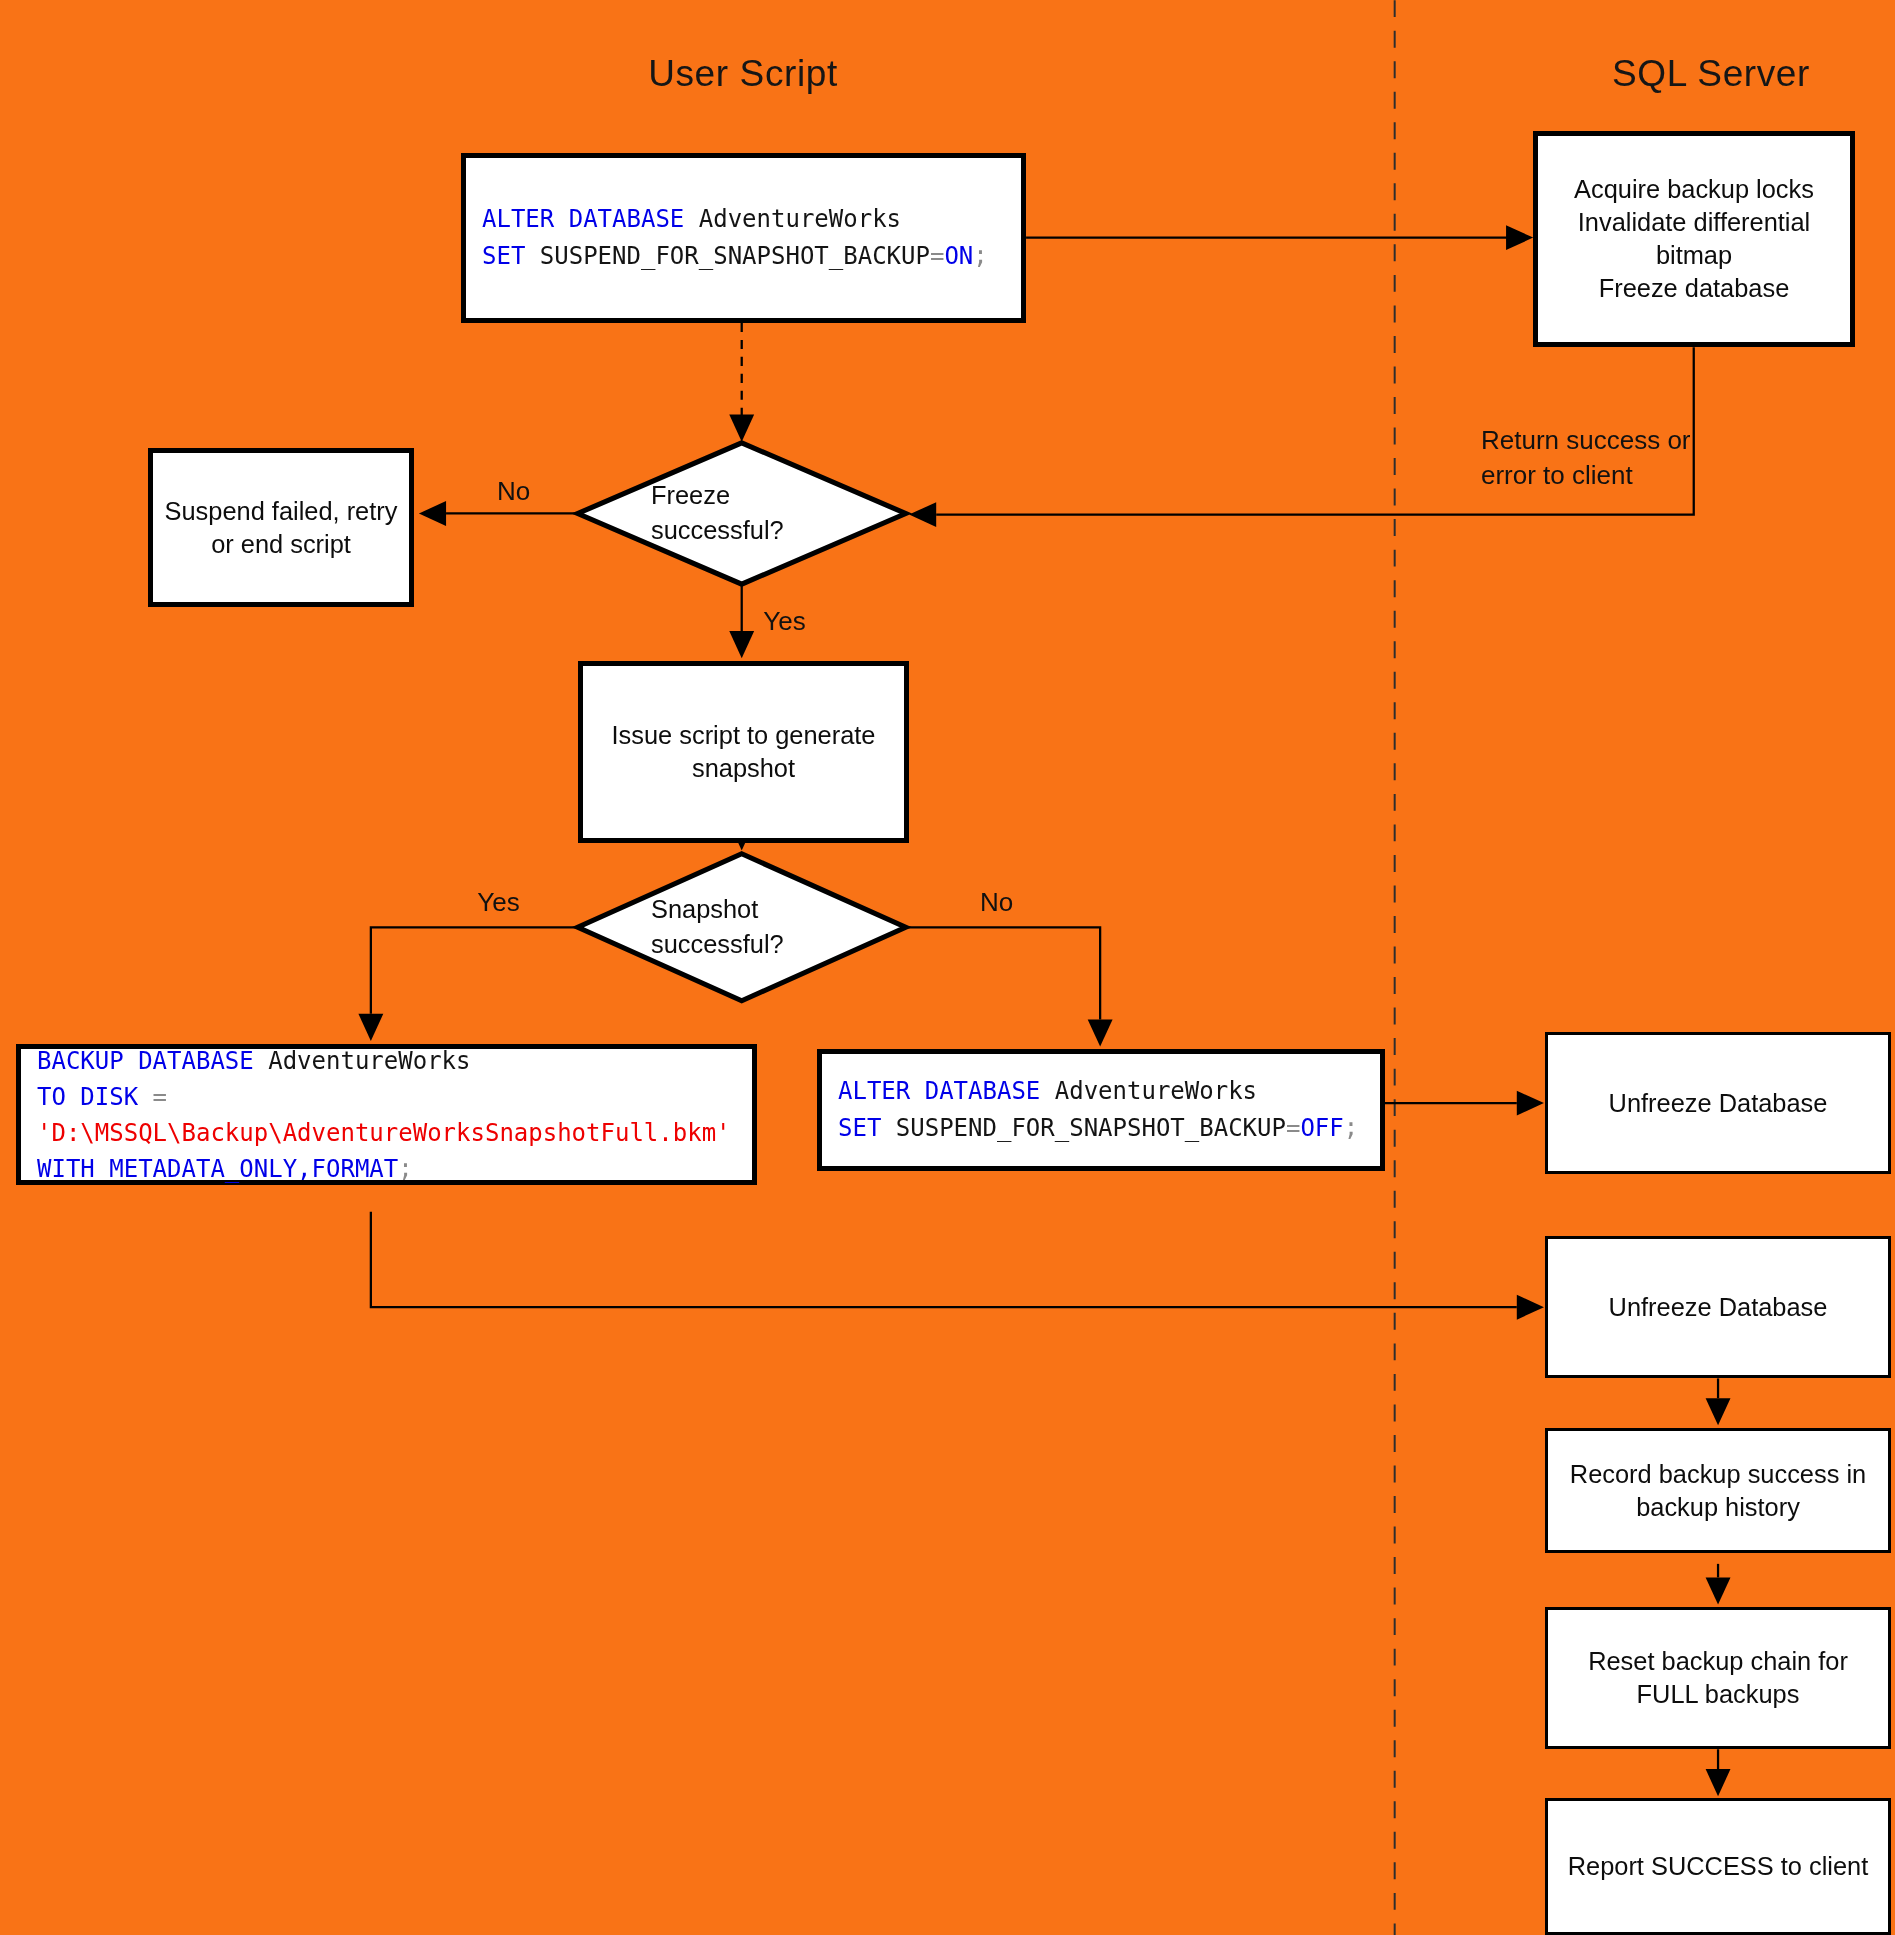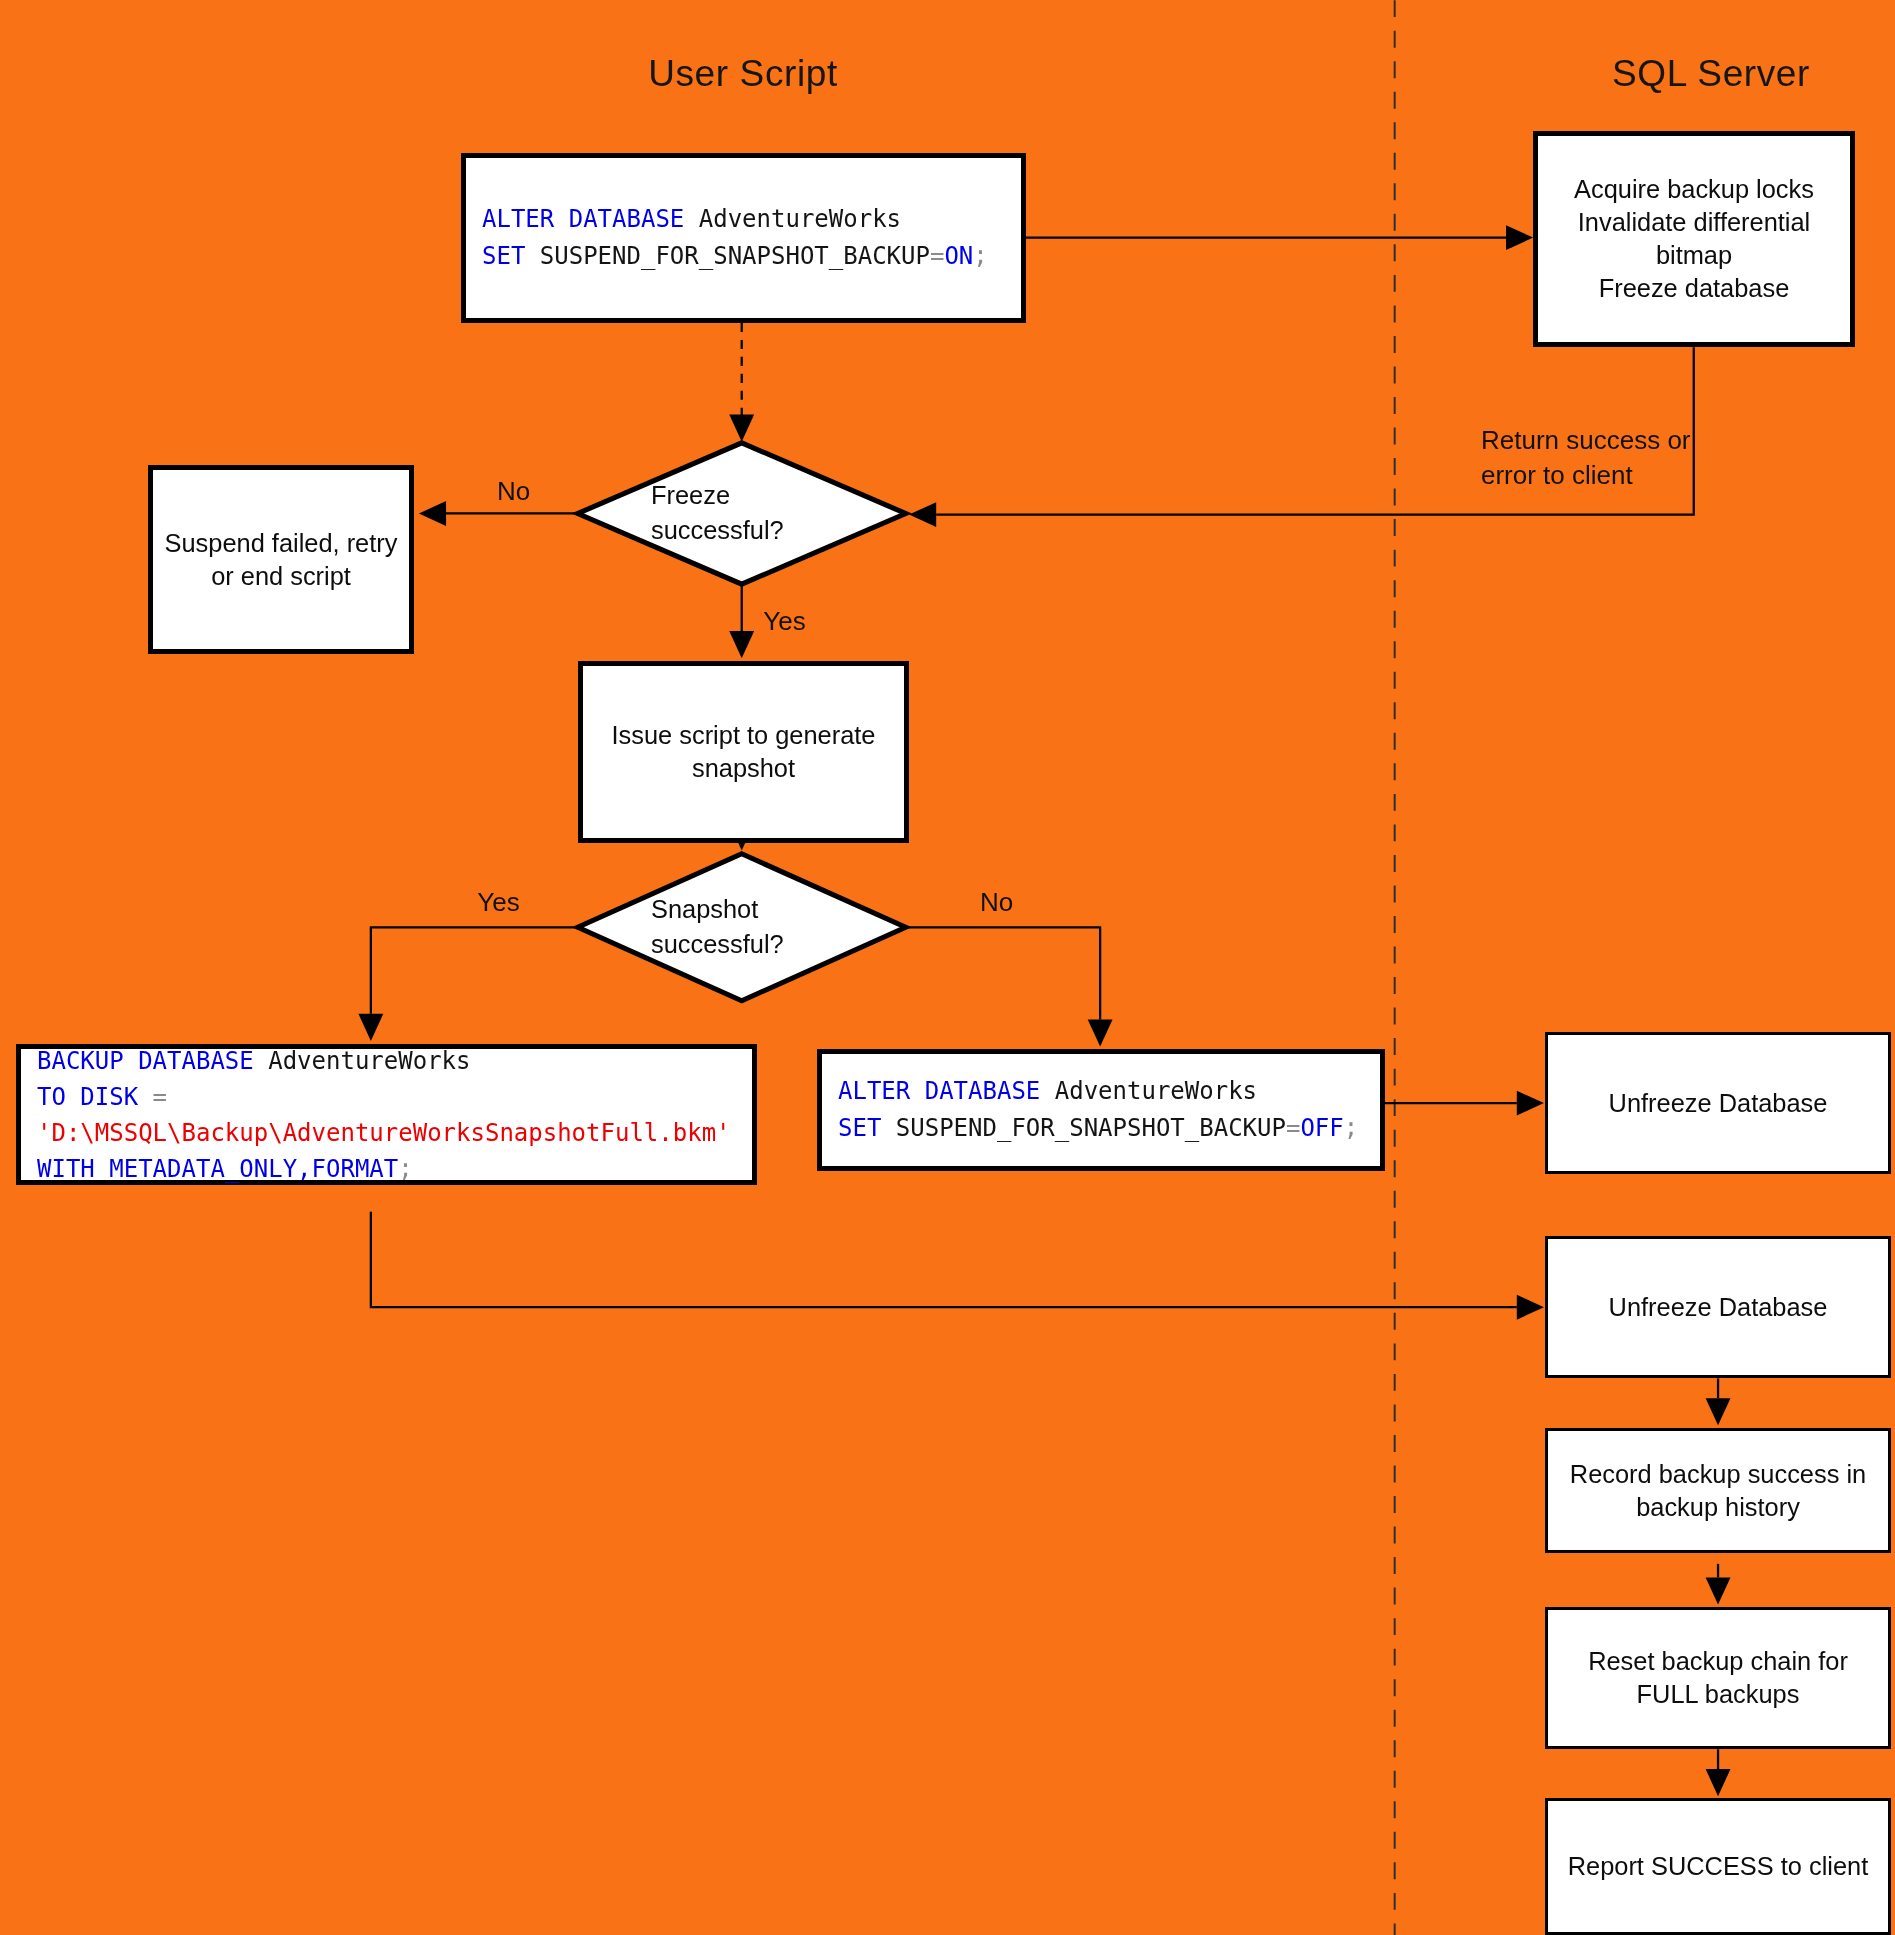--- a/index.html
+++ b/index.html
@@ -140,21 +140,21 @@
     <div class="tline">Acquire backup locks</div>
     <div class="tline">Invalidate differential bitmap</div>
     <div class="tline">Freeze database</div>
   </div>
 
   <div class="edge-label" style="left:1481px; top:423px; width:226px; text-align:left;">
     <div>Return success or</div>
     <div>error to client</div>
   </div>
 
-  <div class="node" style="left:148px; top:465px; width:266px; height:189px; padding:0 8px;">
+  <div class="node" style="left:148px; top:448px; width:266px; height:159px; padding:0 8px;">
     <div class="tline">Suspend failed, retry or end script</div>
   </div>
 
   <div class="diamond-label" style="left:651px; top:478px;">Freeze successful?</div>
 
   <div class="edge-label center" style="left:474px; top:474px;">No</div>
   <div class="edge-label center" style="left:745px; top:604px;">Yes</div>
 
   <div class="node" style="left:578px; top:661px; width:331px; height:182px; padding:0 18px;">
     <div class="tline">Issue script to generate snapshot</div>

